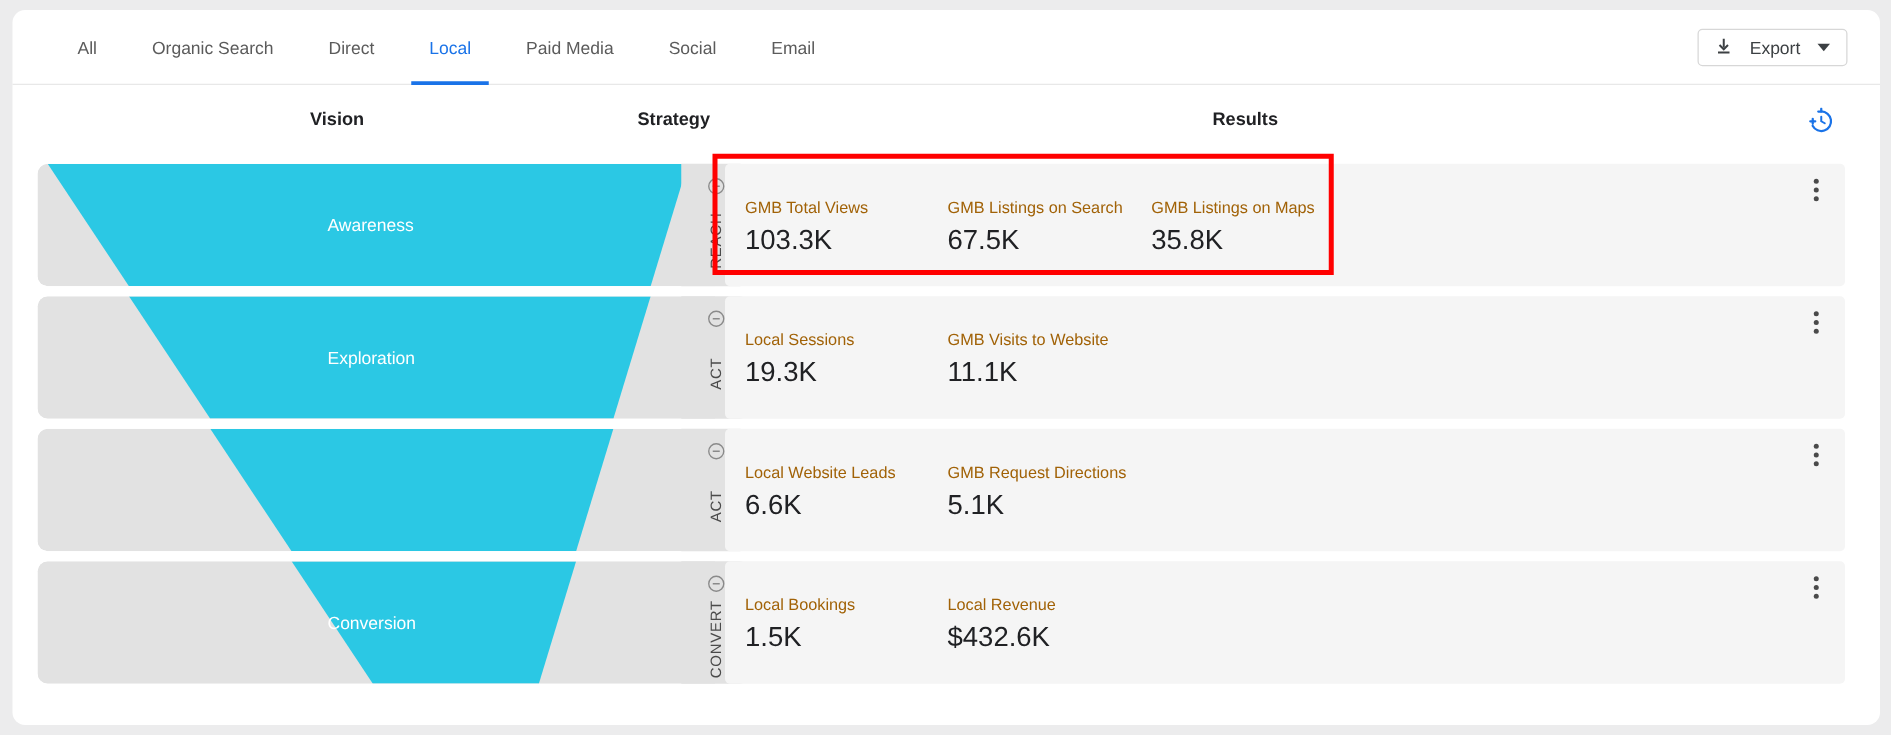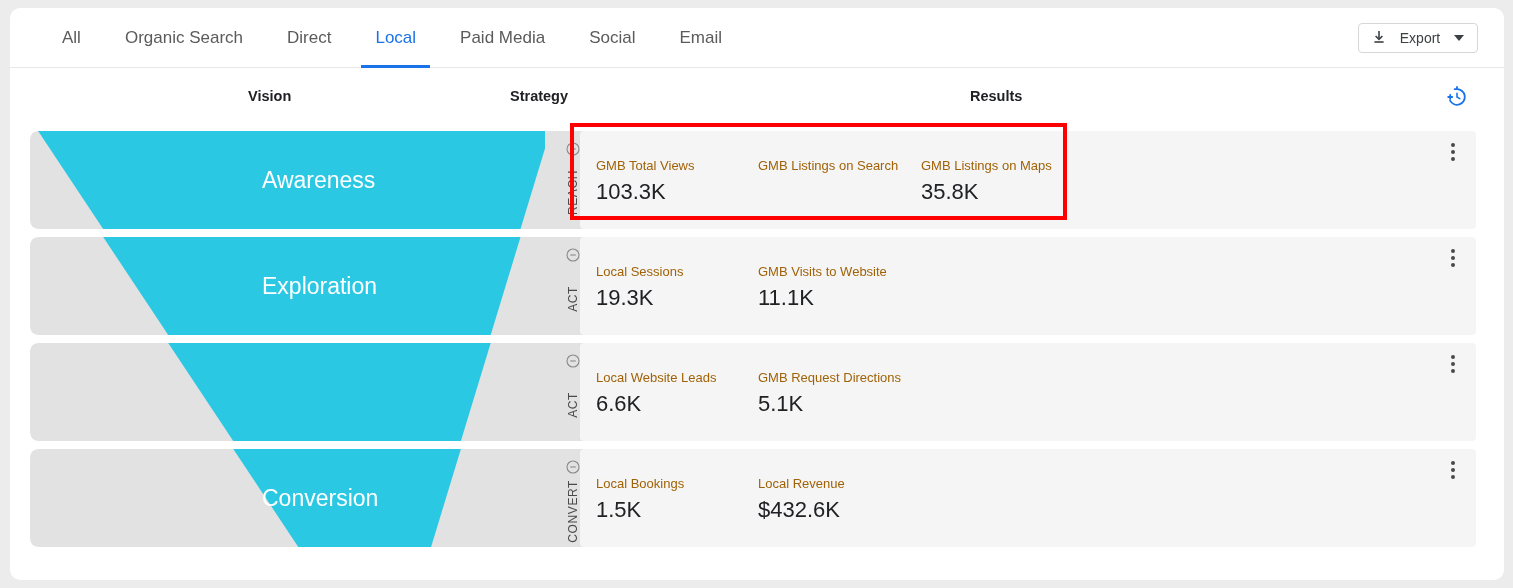--- a/index.html
+++ b/index.html
@@ -25,21 +25,21 @@
   }
   #tabs {
     position: absolute; left: 30px; top: 0;
     height: 60px; display: flex; align-items: center;
   }
   .tab {
     position: relative;
     height: 60px;
     display: flex; align-items: center;
     padding: 0 22px;
-    font-size: 17px;
+    font-size: 14px;
     color: #5b5b5b;
     white-space: nowrap;
     cursor: pointer;
   }
   .tab.active { color: #1a73e8; }
   .tab.active::after {
     content: "";
     position: absolute; left: 8px; right: 8px; bottom: 0;
     height: 3px; background: #1a73e8;
   }
@@ -110,21 +110,21 @@
     border-radius: 8px 0 0 8px;
   }
   .funnel-shape {
     position: absolute; inset: 0;
     background: #2bc8e4;
   }
   .funnel-label {
     position: absolute; top: 0; height: 98px;
     left: 0; width: 542px;
     display: flex; align-items: center;
-    font-size: 23px; color: #ffffff;
+    font-size: 14px; color: #ffffff;
     pointer-events: none;
   }
   .funnel-label span { position: absolute; }
 
   
   .strategy {
     position: absolute; left: 515px; top: 0;
     width: 55px; height: 98px;
     background: #e2e2e2;
     border-radius: 0 8px 8px 0;
@@ -275,20 +275,21 @@
         </span>
       </div>
       <div class="results">
         <div class="metrics">
           <div class="metric m0">
             <div class="mlabel">GMB Total Views</div>
             <div class="mvalue">103.3K</div>
           </div>
           <div class="metric m1">
             <div class="mlabel">GMB Listings on Search</div>
+            <div class="mvalue">67.5K</div>
           </div>
           <div class="metric m2">
             <div class="mlabel">GMB Listings on Maps</div>
             <div class="mvalue">35.8K</div>
           </div>
         </div>
         <div class="kebab">
           <i></i>
           <i></i>
           <i></i>

